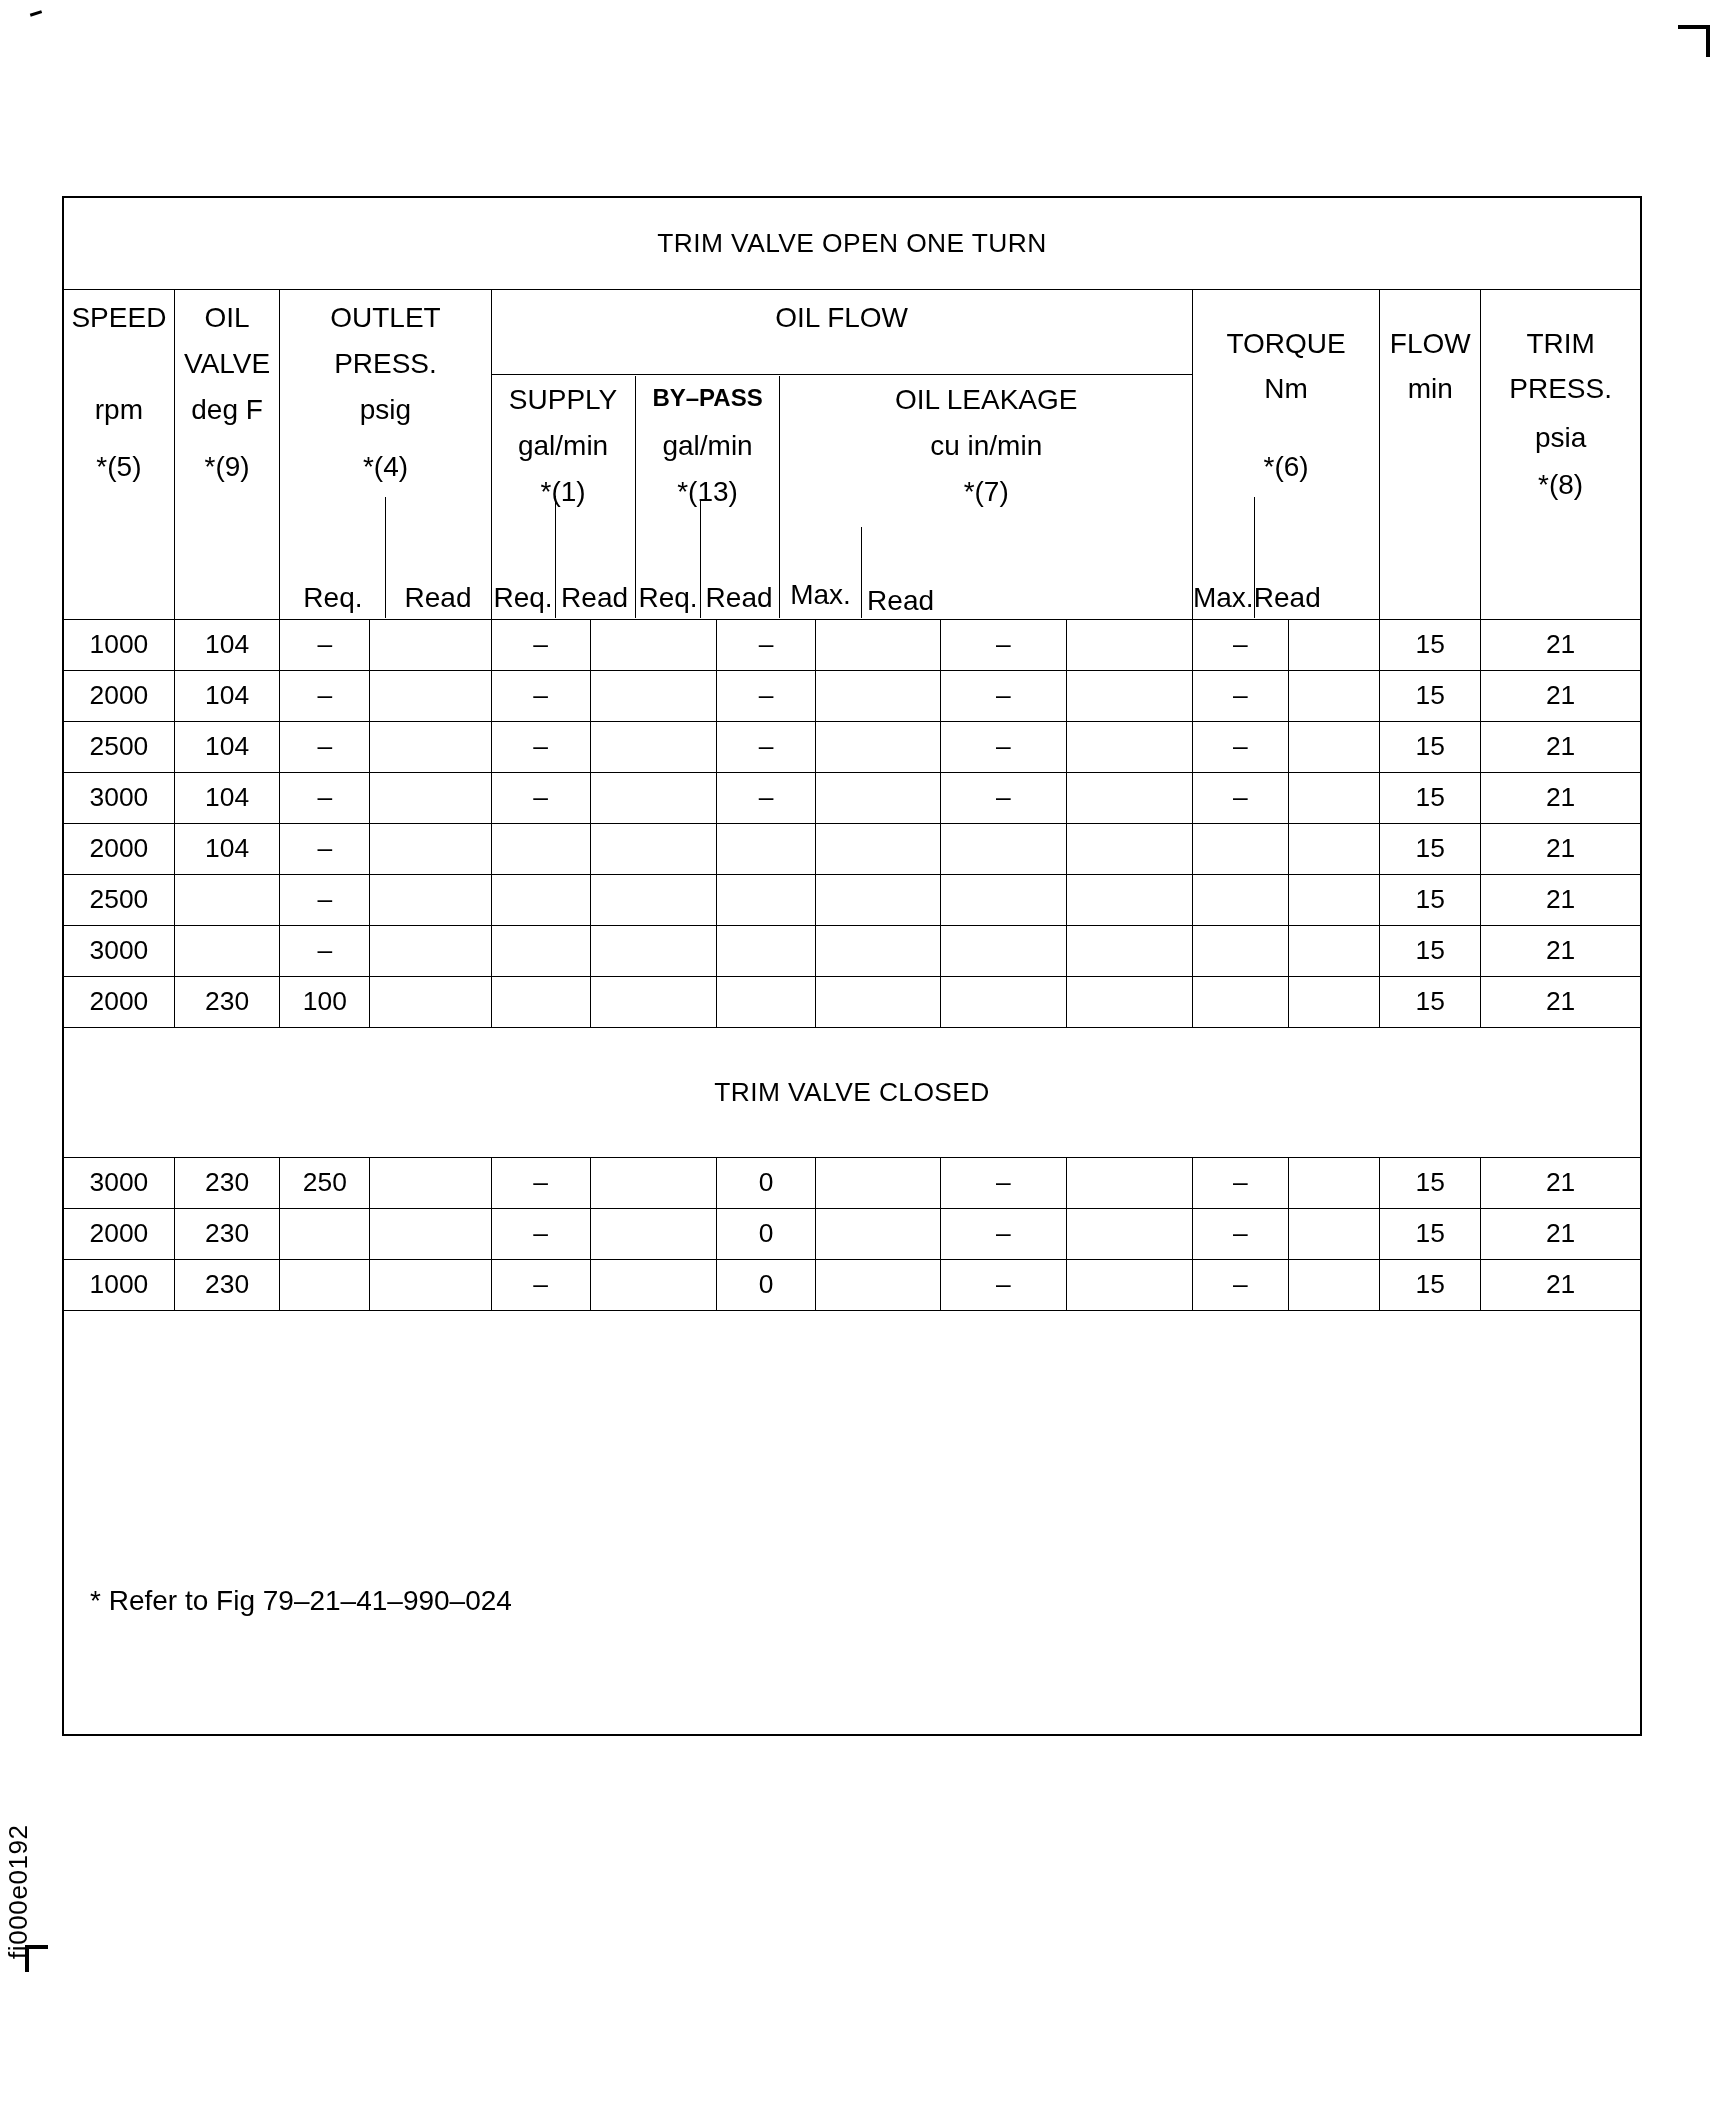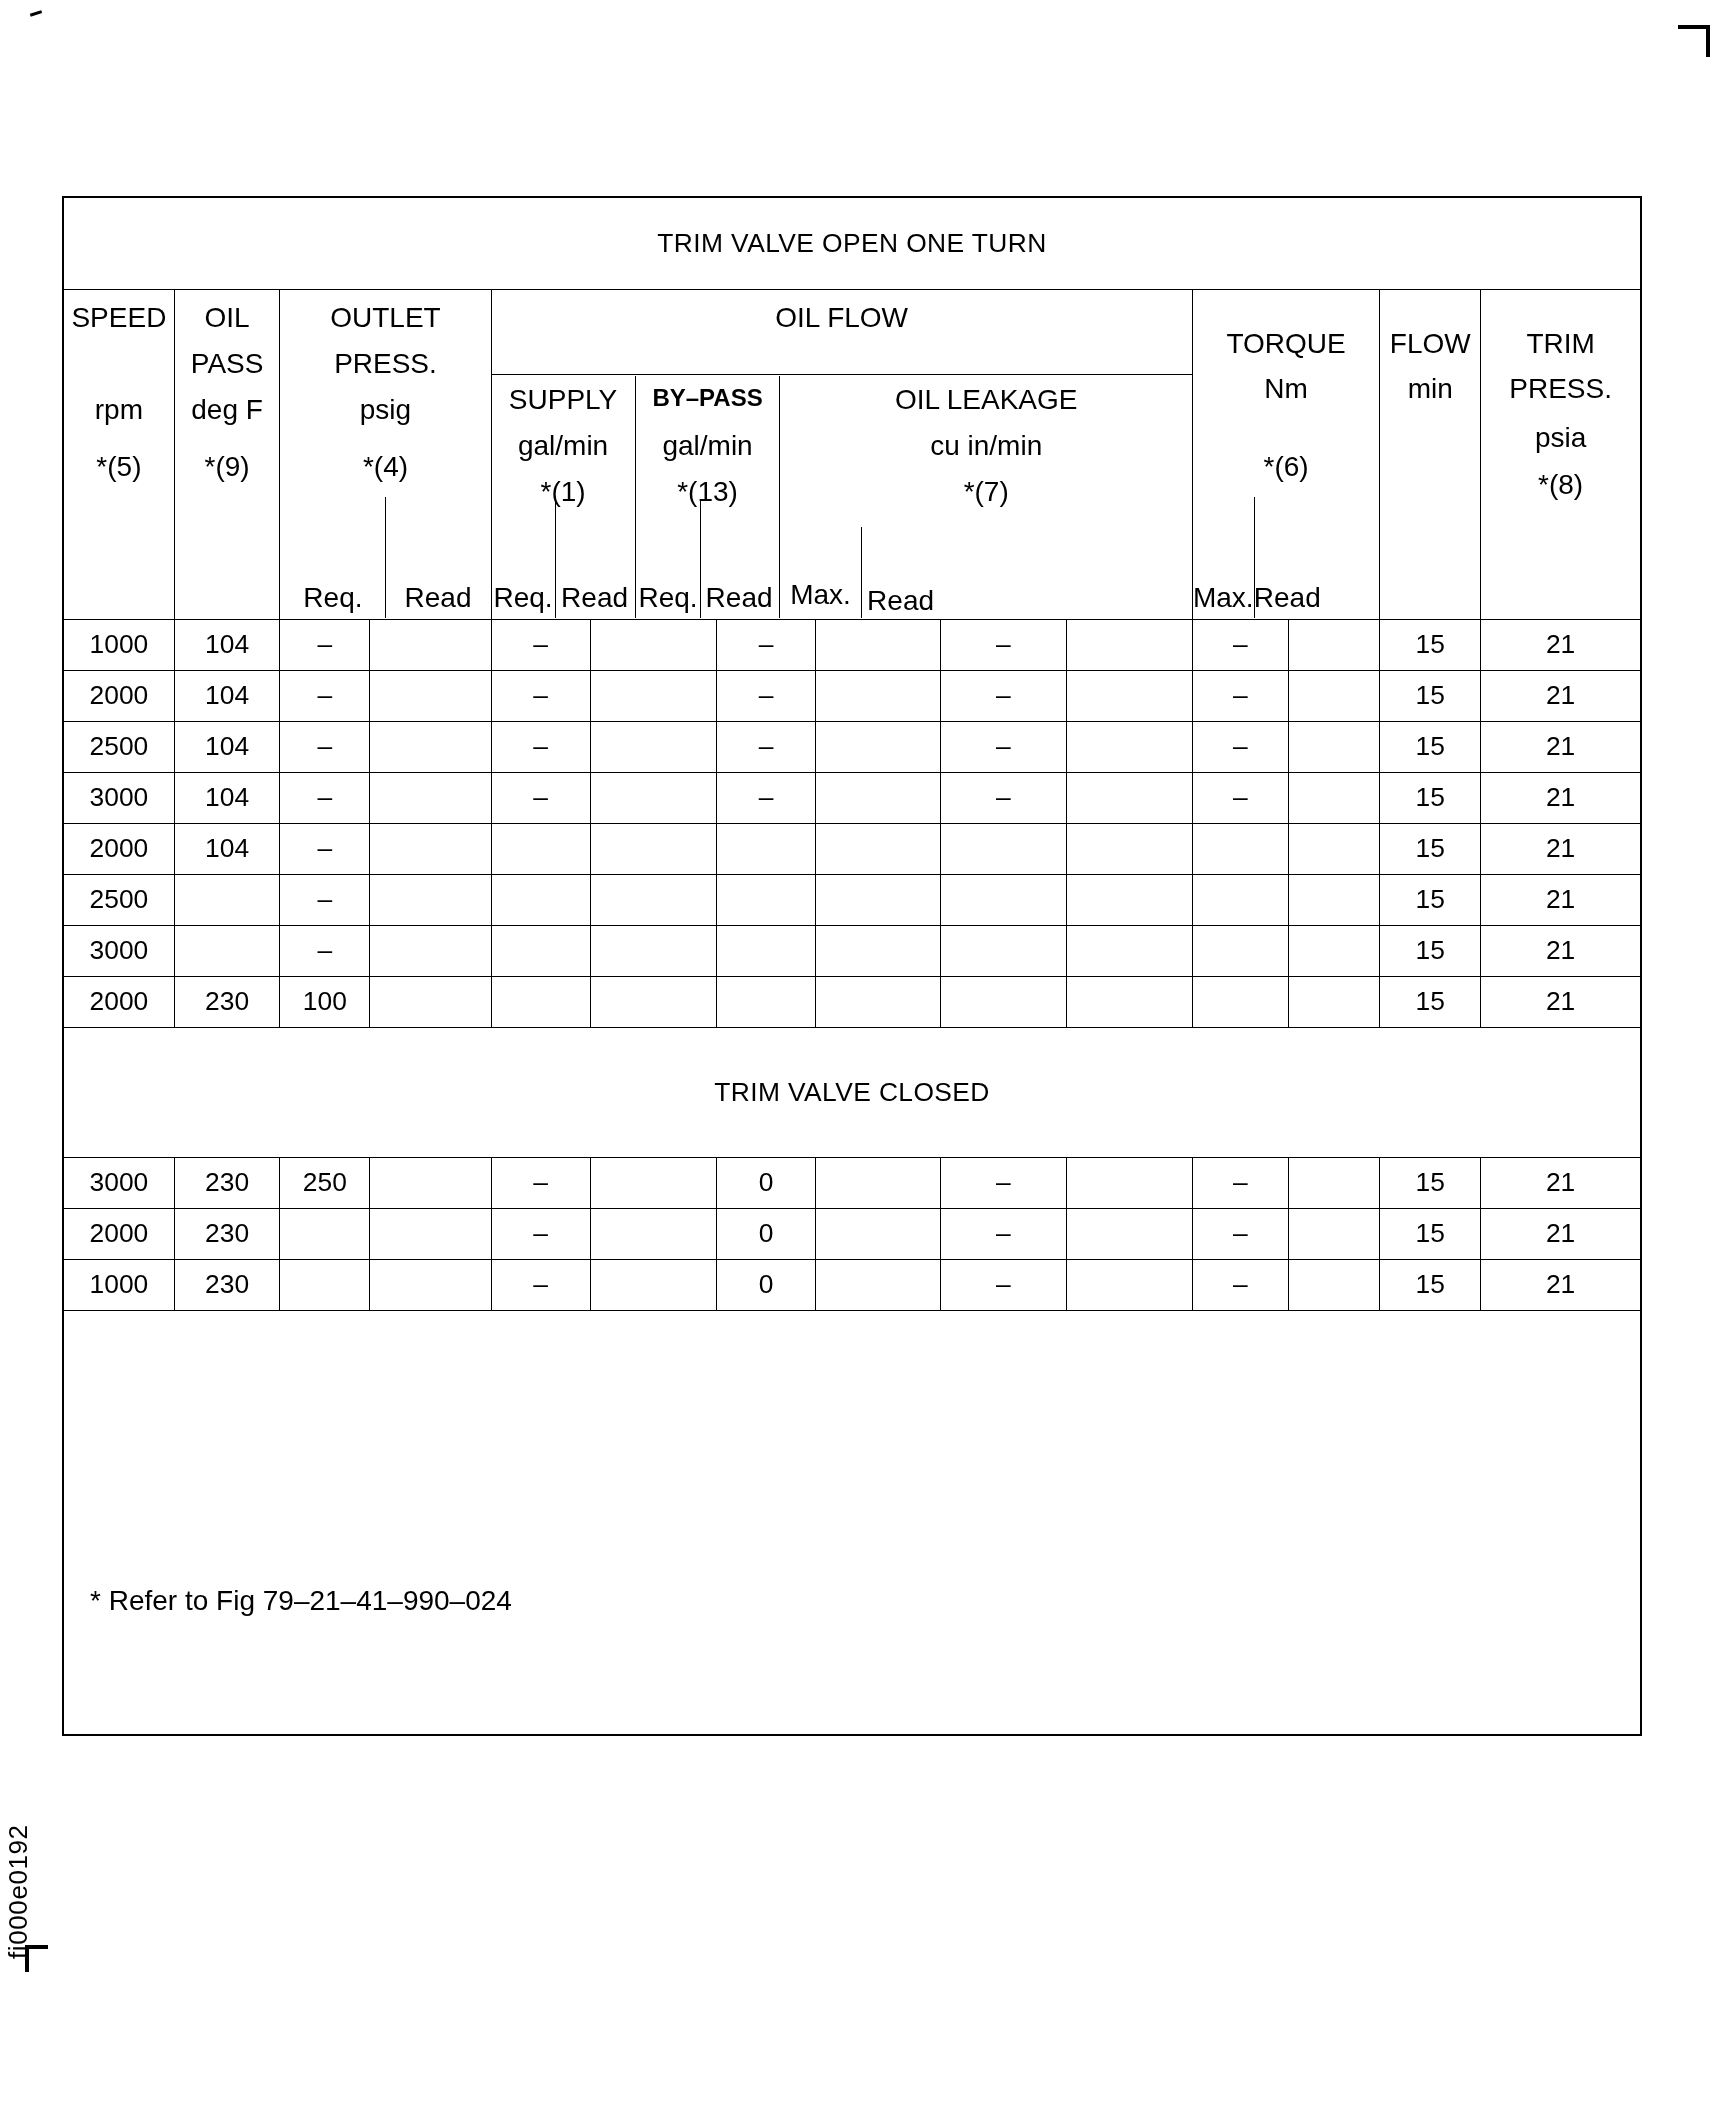--- a/index.html
+++ b/index.html
@@ -84,21 +84,21 @@
           <div style="height:326px;position:relative;">
             <div style="position:absolute;top:11.6px;left:0;right:0;font-size:28px;">SPEED</div>
             <div style="position:absolute;top:103px;left:0;right:0;font-size:28px;">rpm</div>
             <div style="position:absolute;top:160px;left:0;right:0;font-size:28px;">*(5)</div>
           </div>
         </td>
 
         <td class="hdr">
           <div style="height:326px;position:relative;">
             <div style="position:absolute;top:11.6px;left:0;right:0;font-size:28px;">OIL</div>
-            <div style="position:absolute;top:57px;left:0;right:0;font-size:28px;">PASS</div>
+            <div style="position:absolute;top:57px;left:0;right:0;font-size:28px;">VALVE</div>
             <div style="position:absolute;top:103px;left:0;right:0;font-size:28px;">deg  F</div>
             <div style="position:absolute;top:160px;left:0;right:0;font-size:28px;">*(9)</div>
           </div>
         </td>
 
         <td class="hdr" colspan="2">
           <div style="height:326px;position:relative;text-decoration:underline;">
             <div style="position:absolute;top:11.6px;left:0;right:0;font-size:28px;">OUTLET</div>
             <div style="position:absolute;top:57px;left:0;right:0;font-size:28px;">PRESS.</div>
             <div style="position:absolute;top:103px;left:0;right:0;font-size:28px;">psig</div>

